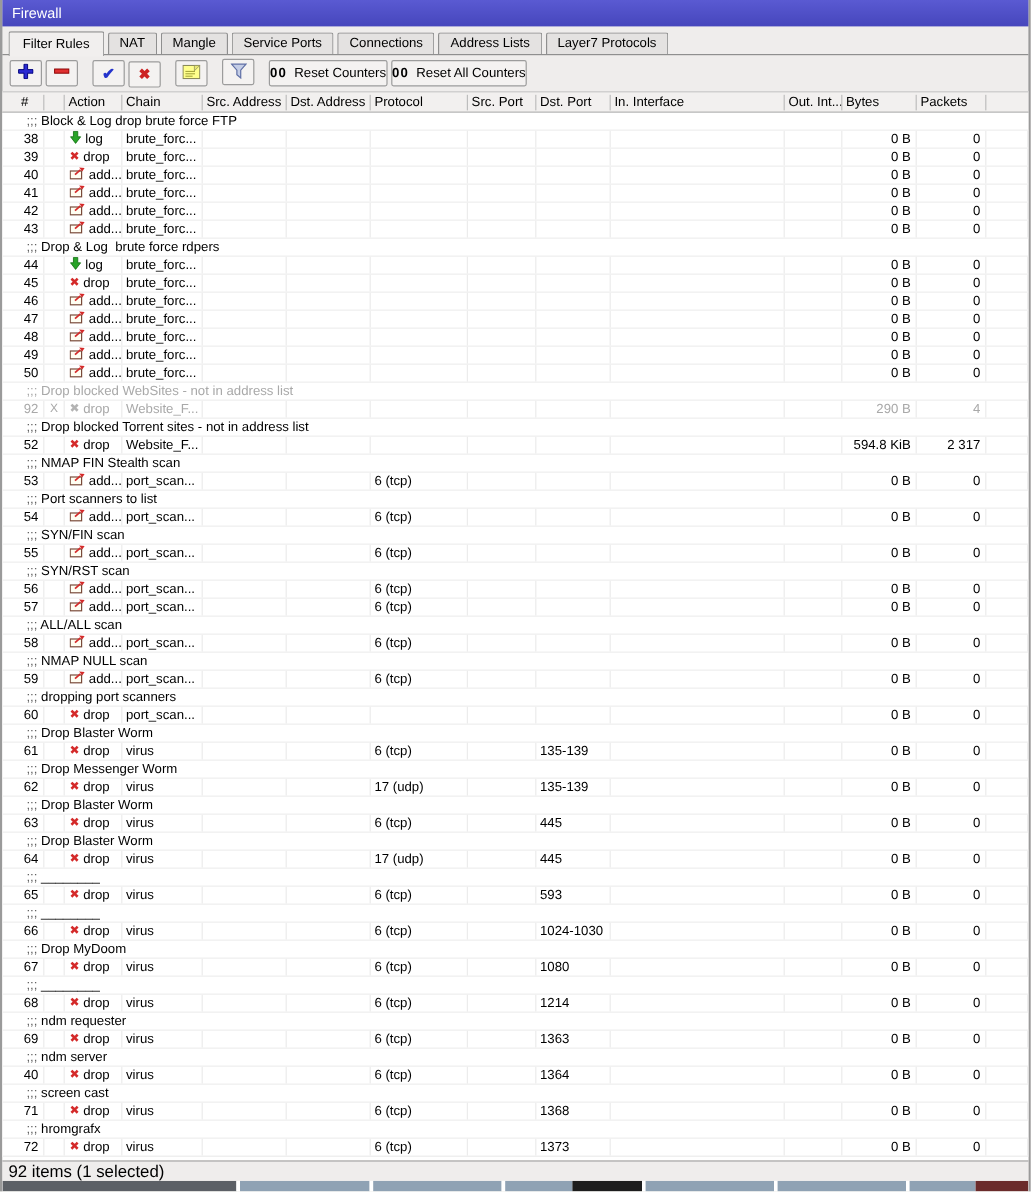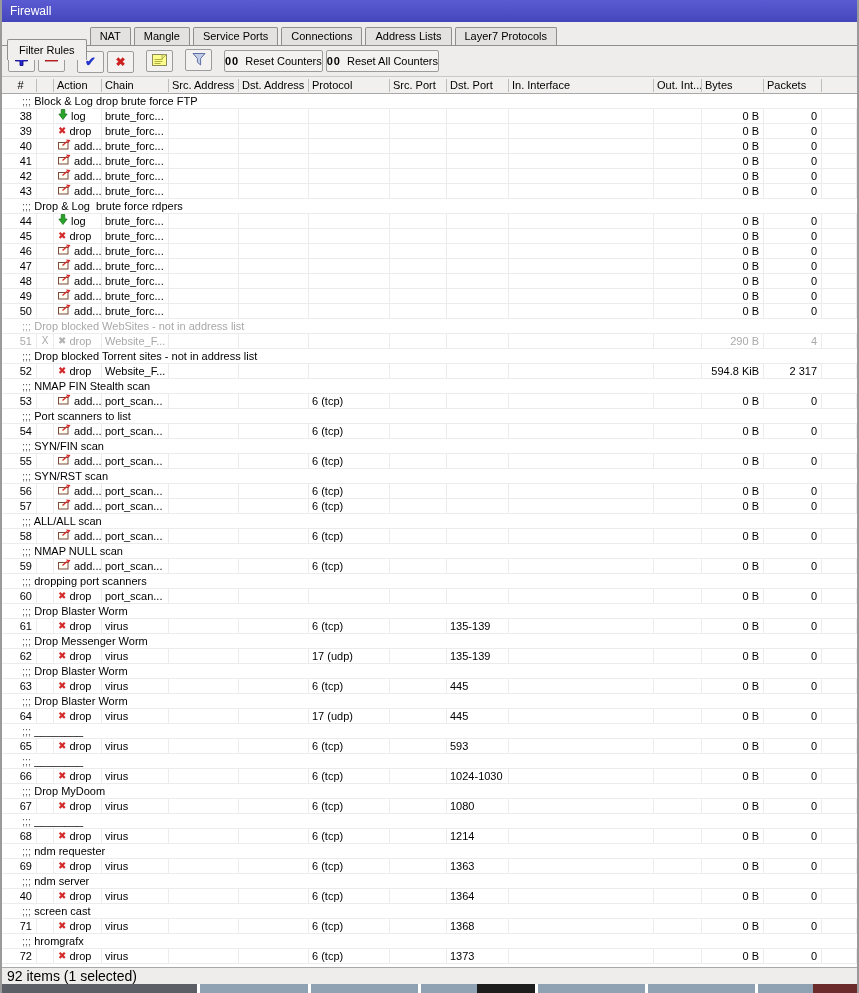--- a/index.html
+++ b/index.html
@@ -30,21 +30,21 @@
   }
   .tab {
     font-size: 11px; color: #000;
     border: 1px solid #8f8f8f; border-bottom: none;
     border-radius: 2px 2px 0 0;
     background: #e4e2e1;
     padding: 2px 9px 3px 9px; margin-right: 3px;
     white-space: nowrap;
   }
   .tab.active {
-    background: #f1efee; position: relative; top: 15px;
+    background: #f1efee; position: relative; top: 2px;
     padding: 4px 11px 4px 11px; font-size: 11px;
   }
   
   .toolbar {
     height: 30px; flex: 0 0 30px;
     display: flex; align-items: center; padding-left: 6px;
   }
   .tbtn {
     height: 22px; min-width: 27px;
     display: inline-flex; align-items: center; justify-content: center;
@@ -467,21 +467,21 @@
         <div class="cell"></div>
         <div class="cell"></div>
         <div class="cell"></div>
         <div class="cell"></div>
         <div class="cell r">0 B</div>
         <div class="cell r">0</div>
         <div class="cell"></div>
       </div>
       <div class="row comment dis"><span class="prefix">;;; </span><span>Drop blocked WebSites - not in address list</span></div>
       <div class="row dis">
-        <div class="cell r">51</div>
+        <div class="cell r">92</div>
         <div class="cell c flagx">X</div>
         <div class="cell action">
           <span class="xicon">✖</span>
           <span>drop</span>
         </div>
         <div class="cell">Website_F...</div>
         <div class="cell"></div>
         <div class="cell"></div>
         <div class="cell"></div>
         <div class="cell"></div>

